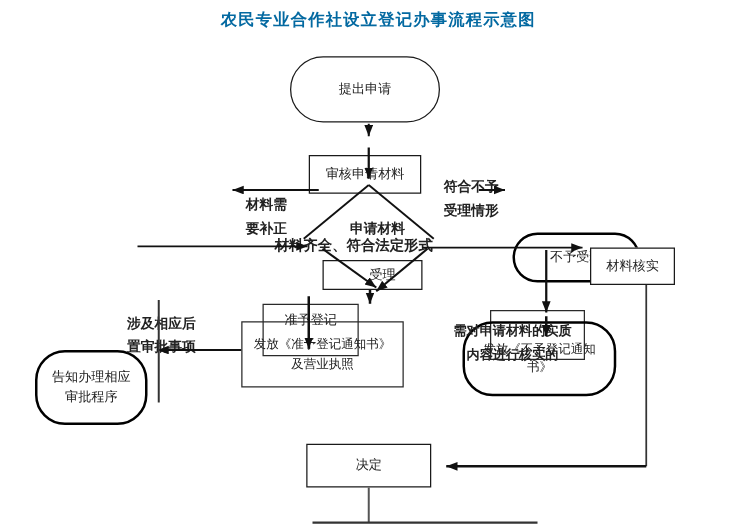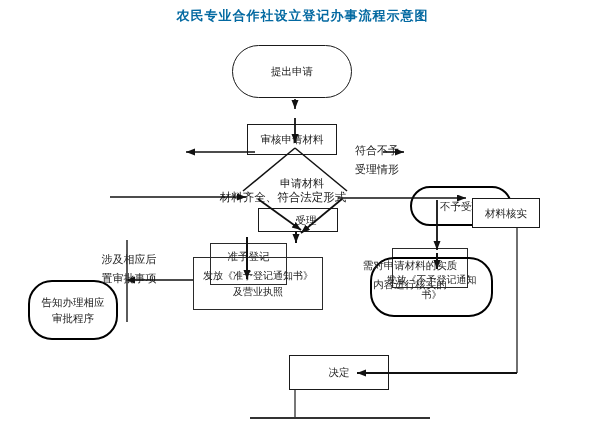--- a/index.html
+++ b/index.html
@@ -17,21 +17,21 @@
     text-align:center;font-size:10.5px;line-height:1.55;color:#222;
     white-space:pre-line;background:#fff;box-sizing:border-box;
   }
   .rect{border:1.4px solid #1a1a1a;}
   .rect-thin{border:1.1px solid #2a2a2a;}
   .stadium{border:1.3px solid #1a1a1a;border-radius:28px;}
   .stadium-bold{border:2.4px solid #000;border-radius:24px;}
   .top-align{align-items:flex-start;padding-top:4px;}
   .label{
     position:absolute;text-align:center;font-size:11px;line-height:1.75;
-    color:#222;white-space:pre-line;background:transparent;
+    color:#222;white-space:pre-line;background:transparent;font-weight:bold;
   }
   .single{line-height:1.2;}
   svg.wires{position:absolute;left:0;top:0;pointer-events:none;}
 </style>
 </head>
 <body>
 
 <div class="stage">
 
   <div class="title">农民专业合作社设立登记办事流程示意图</div>
@@ -53,22 +53,24 @@
 及营业执照</div>
 
   <div class="node rect-thin node" style="left:392px;top:248px;width:76px;height:40px;background:transparent;"></div>
 
   <div class="node stadium-bold node" style="left:370px;top:257px;width:123px;height:60px;background:transparent;font-size:10px;">发放《不予登记通知
 书》</div>
 
   <div class="node stadium-bold node" style="left:28px;top:280px;width:90px;height:60px;font-size:10.5px;">告知办理相应
 审批程序</div>
 
-  <div class="node rect" style="left:245px;top:355px;width:100px;height:35px;margin-left:44px;">决定</div>
+  <div class="node rect" style="left:245px;top:355px;width:100px;height:35px;">决定</div>
 
+  <div class="label" style="left:184px;top:155px;width:58px;">材料需
+要补正</div>
 
   <div class="label" style="left:347px;top:141px;width:60px;">符合不予
 受理情形</div>
 
   <div class="label single" style="left:276px;top:177px;width:52px;">申请材料</div>
 
   <div class="label single" style="left:212px;top:191px;width:142px;font-size:11.5px;">材料齐全、符合法定形式</div>
 
   <div class="label" style="left:354px;top:256px;width:112px;font-size:10.5px;line-height:1.8;">需对申请材料的实质
 内容进行核实的</div>

